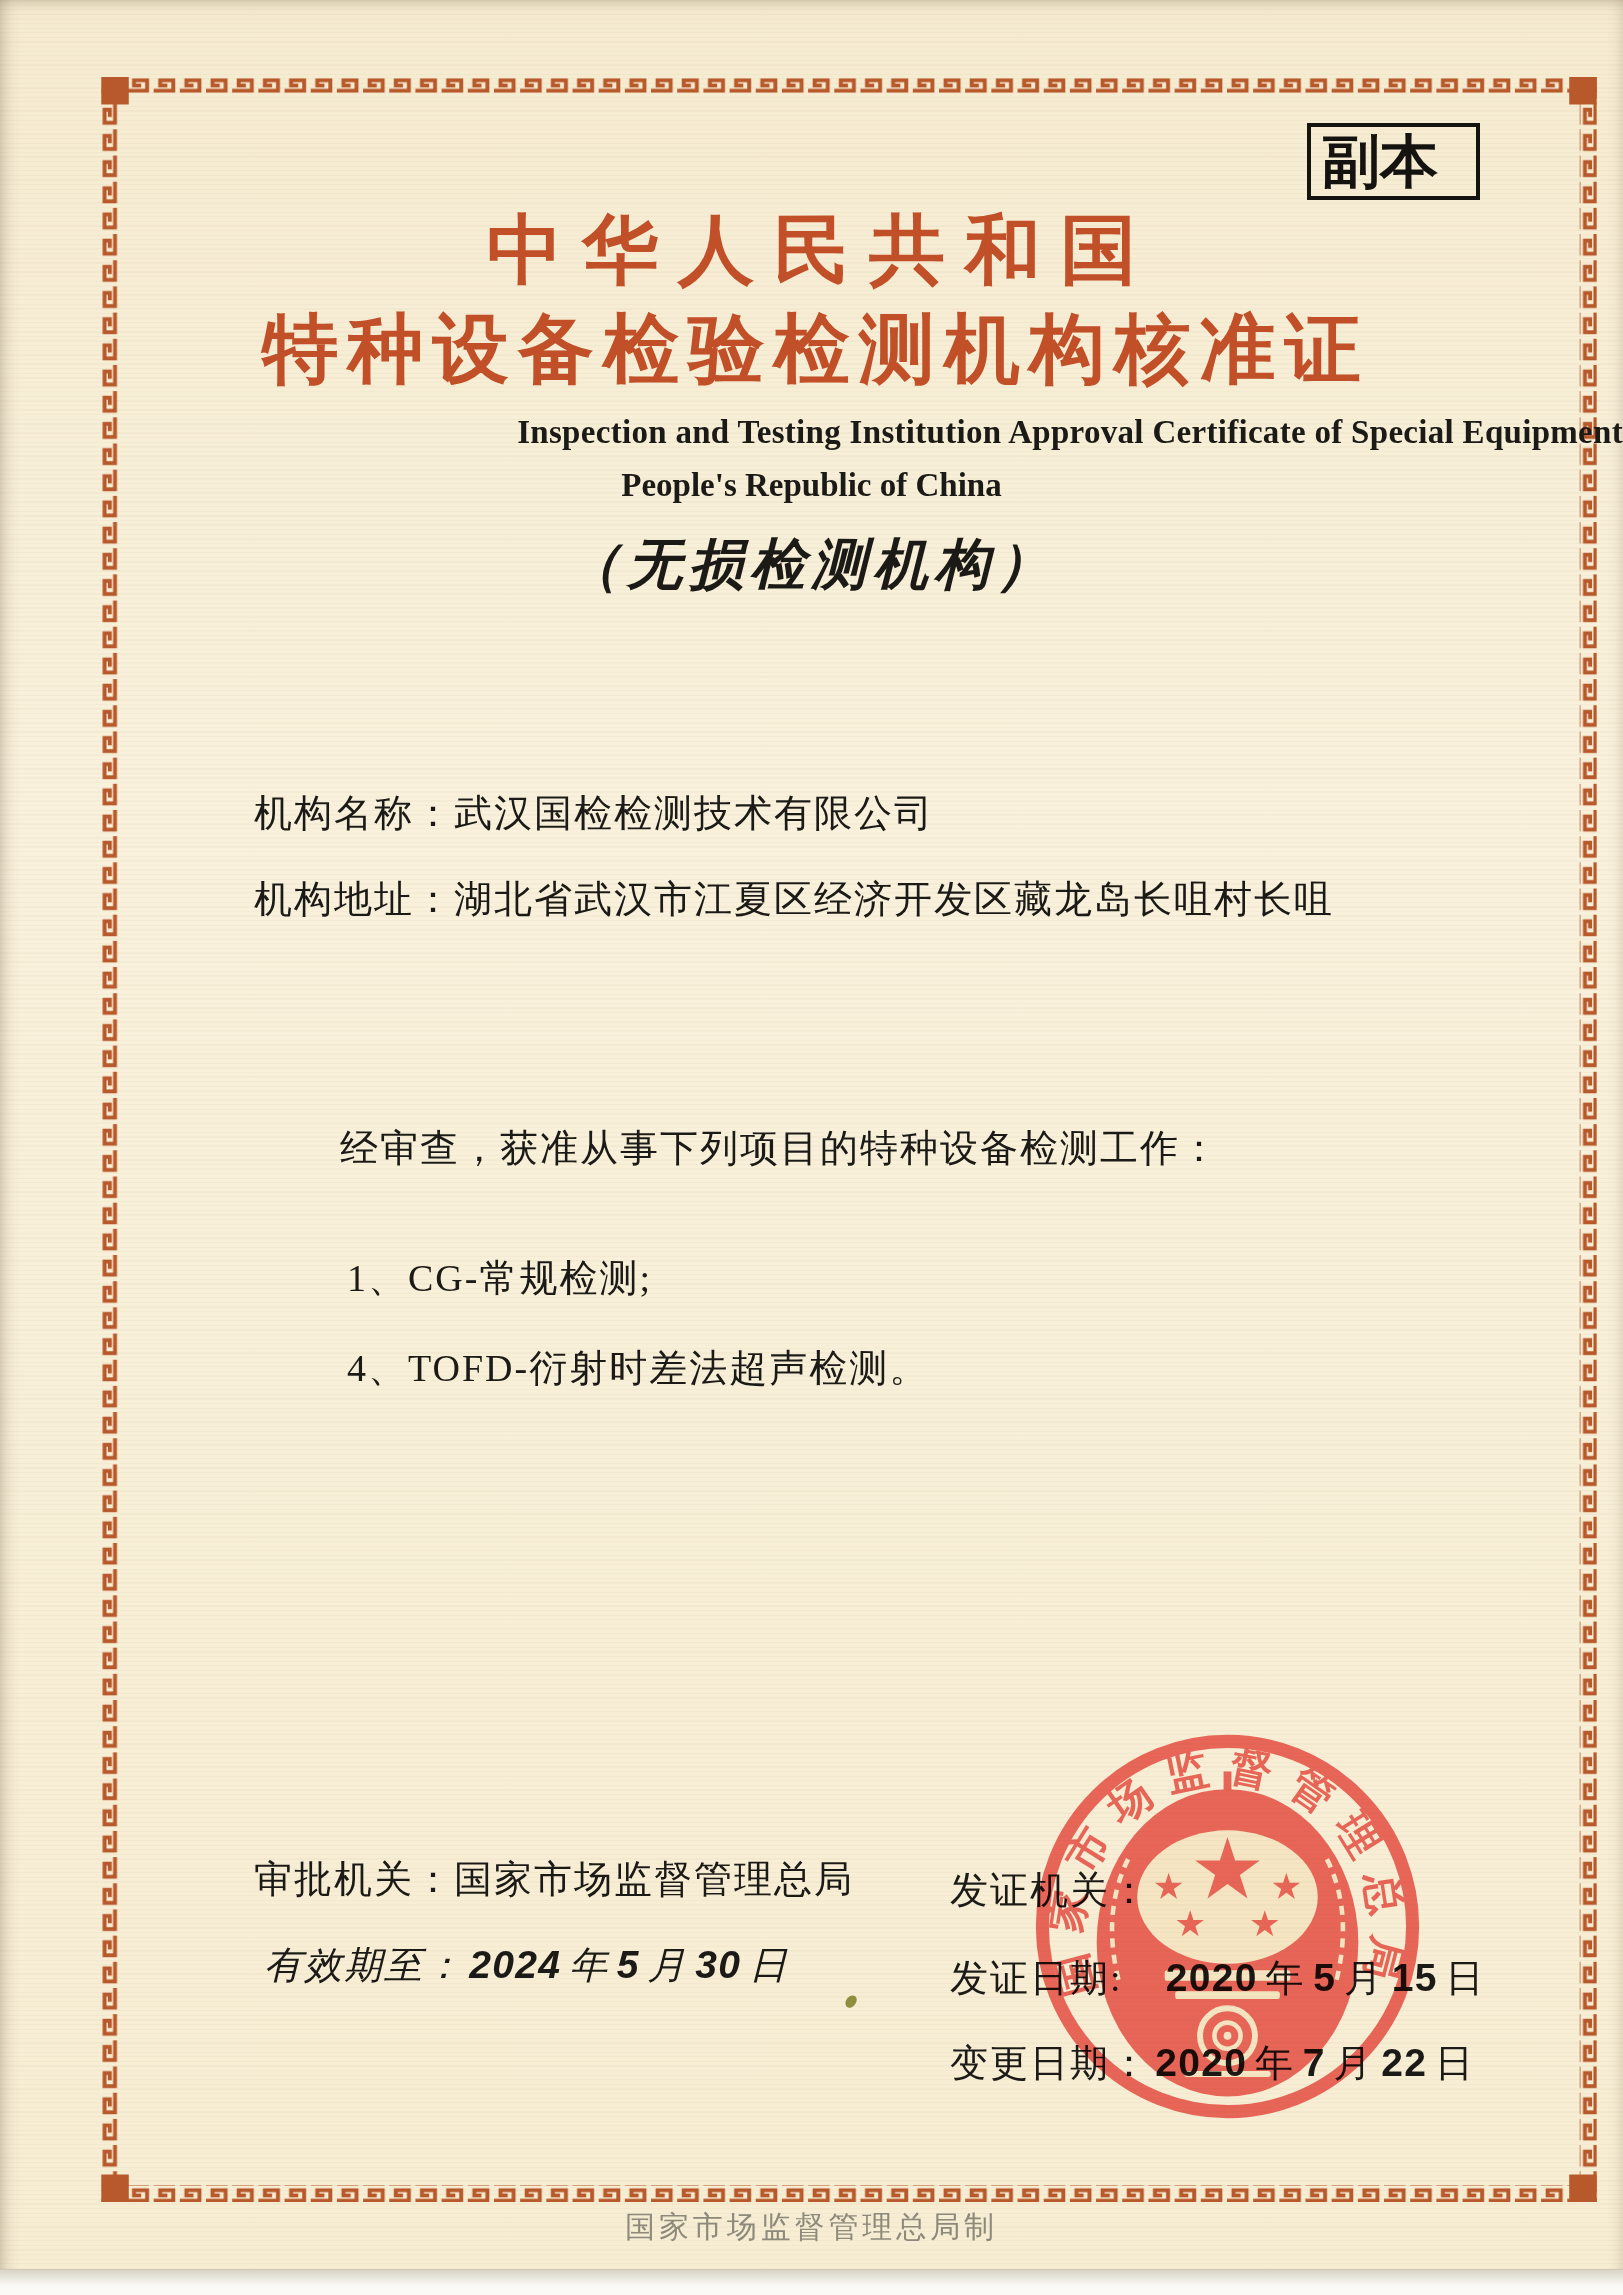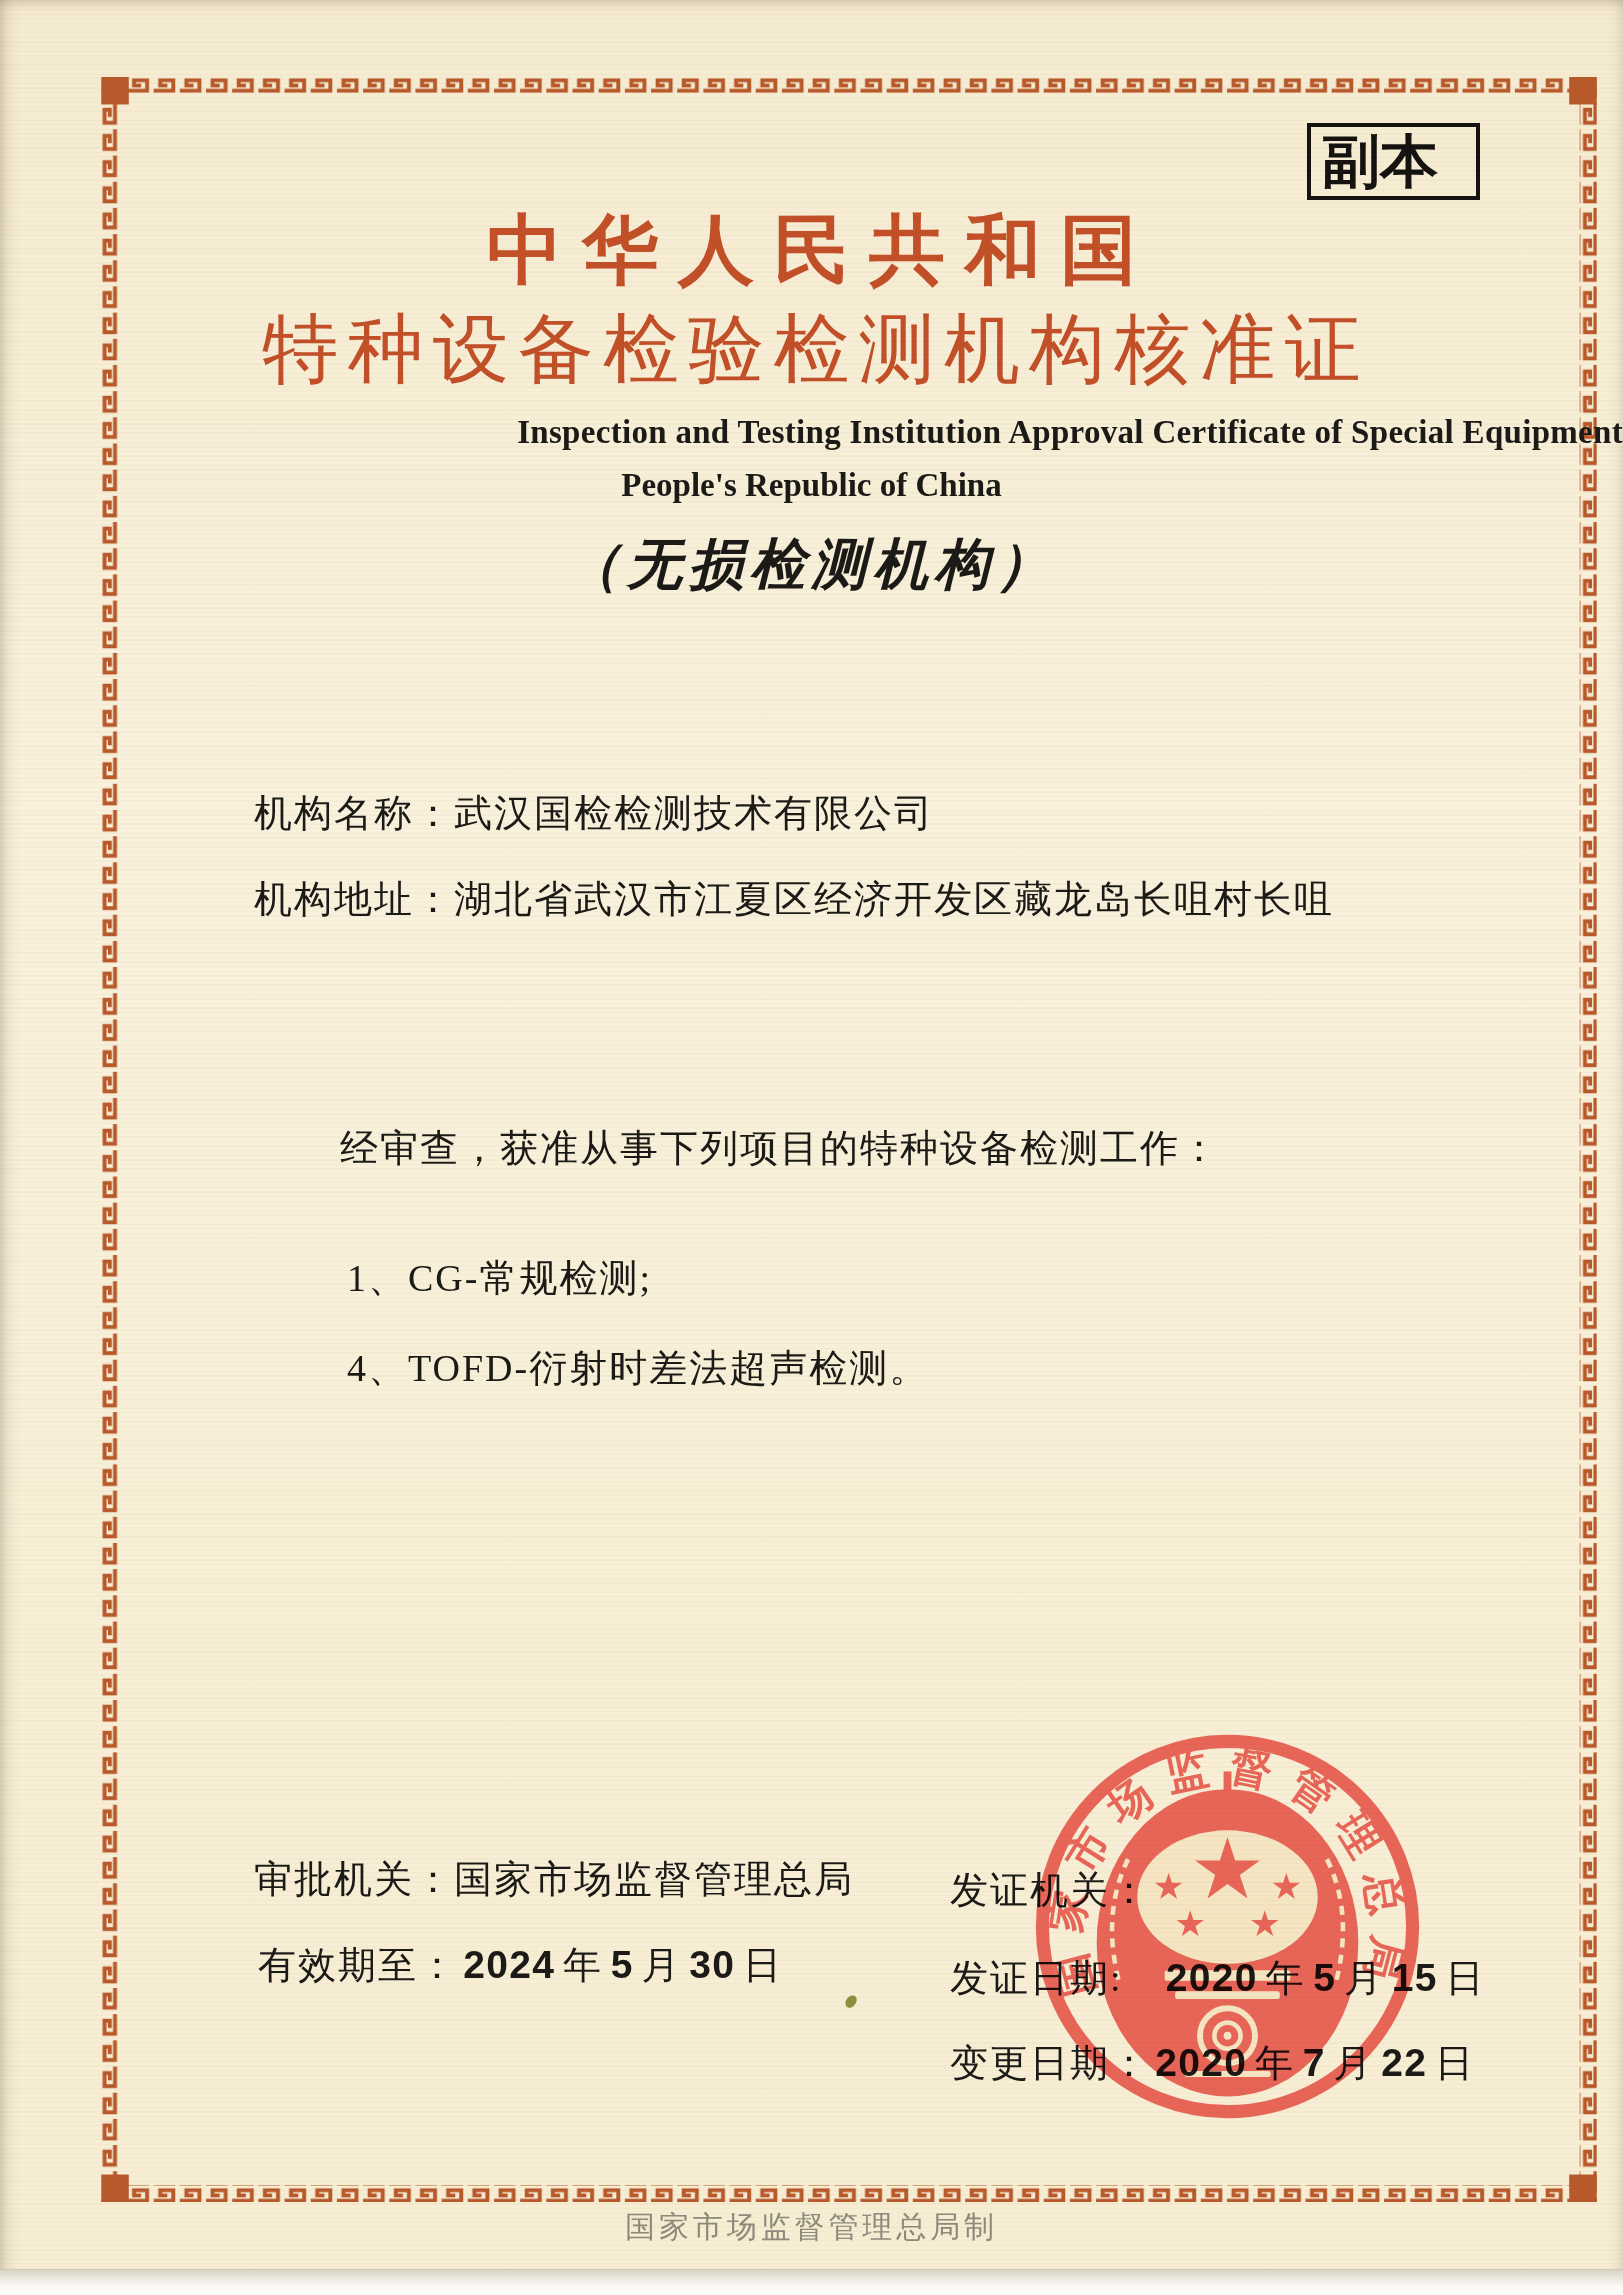--- a/index.html
+++ b/index.html
@@ -34,40 +34,40 @@
     border:4.6px solid #151310;box-sizing:border-box;
     display:flex;align-items:center;justify-content:space-between;
     padding:0 11px;
     font-size:58px;font-weight:700;line-height:1;color:#151310;
   }
   
   .t-cn1{left:0;top:211px;width:100%;text-align:center;
     font-size:76px;font-weight:900;color:var(--title);
     letter-spacing:19.6px;text-indent:19.6px;line-height:1.05;}
   .t-cn2{left:0;top:310px;width:100%;text-align:center;
-    font-size:76px;font-weight:400;color:var(--title);
+    font-size:76px;font-weight:700;color:var(--title);
     letter-spacing:9.2px;text-indent:9.2px;line-height:1.05;}
   .t-en1{left:0;top:414px;width:100%;text-align:right;
     font-size:33px;font-weight:700;letter-spacing:0.3px;}
   .t-en2{left:0;top:467px;width:100%;text-align:center;
     font-size:33px;font-weight:700;}
   .t-sub{left:0;top:528px;width:100%;text-align:center;
     font-size:55px;font-weight:700;letter-spacing:6.5px;font-style:italic;}
   .cert-no{left:1060px;top:623px;font-size:37px;letter-spacing:1.3px;}
   
   .line{font-size:38px;letter-spacing:2px;line-height:1.15;white-space:nowrap;}
   .f-name {left:254px;top:792px;}
   .f-addr1{left:254px;top:878px;}
   .f-addr2{left:420px;top:962px;}
   .intro  {left:340px;top:1127px;}
   .item-1 {left:347px;top:1257px;}
   .item-2 {left:347px;top:1347px;}
   
   .approve    {left:254px; top:1858px;}
-  .valid      {left:258px; top:1943px;}
+  .valid      {left:264px; top:1943px;font-style:italic;}
   .issue-org  {left:950px;top:1869px;}
   .issue-date {left:950px;top:1956px;}
   .change-date{left:950px;top:2041px;}
   .num{font-family:"Liberation Sans","DejaVu Sans",sans-serif;
        font-weight:600;font-size:39px;letter-spacing:1.3px;padding:0 5.2px;}
   .num.gap{margin-left:38px;}
   .unit{padding:0 2.6px;}
   
   .seal{left:1028px;top:1727px;width:399px;height:399px;
         mix-blend-mode:multiply;opacity:.92;z-index:3;}

